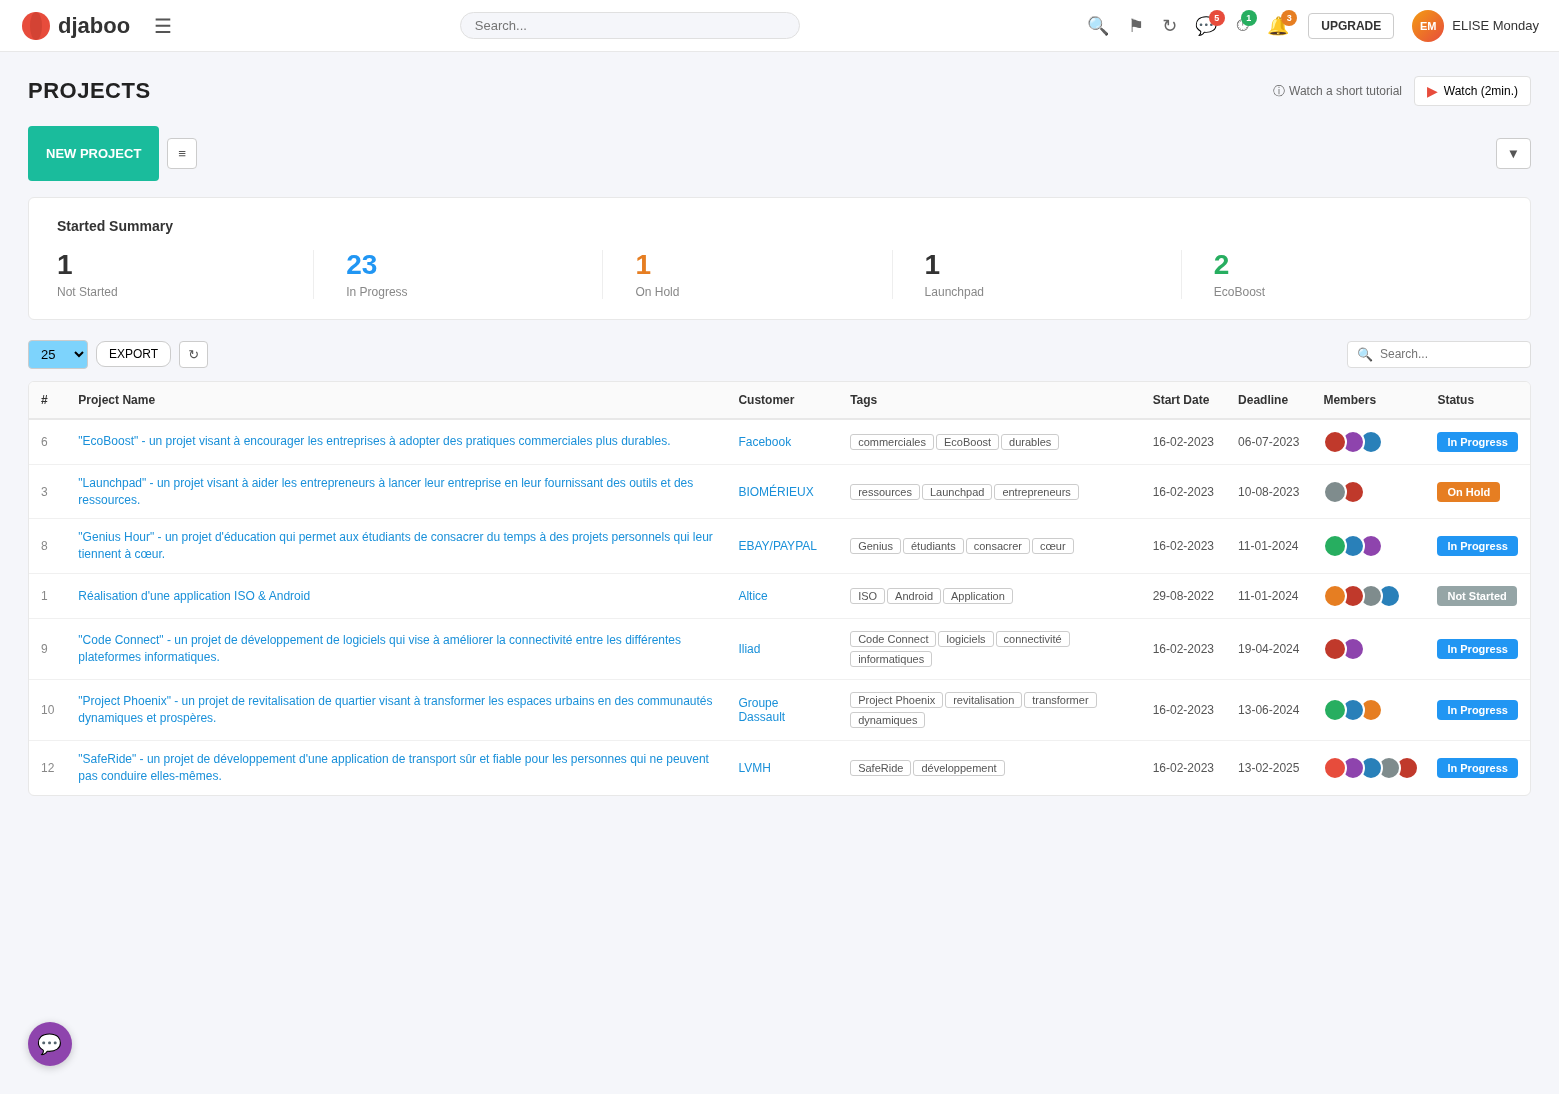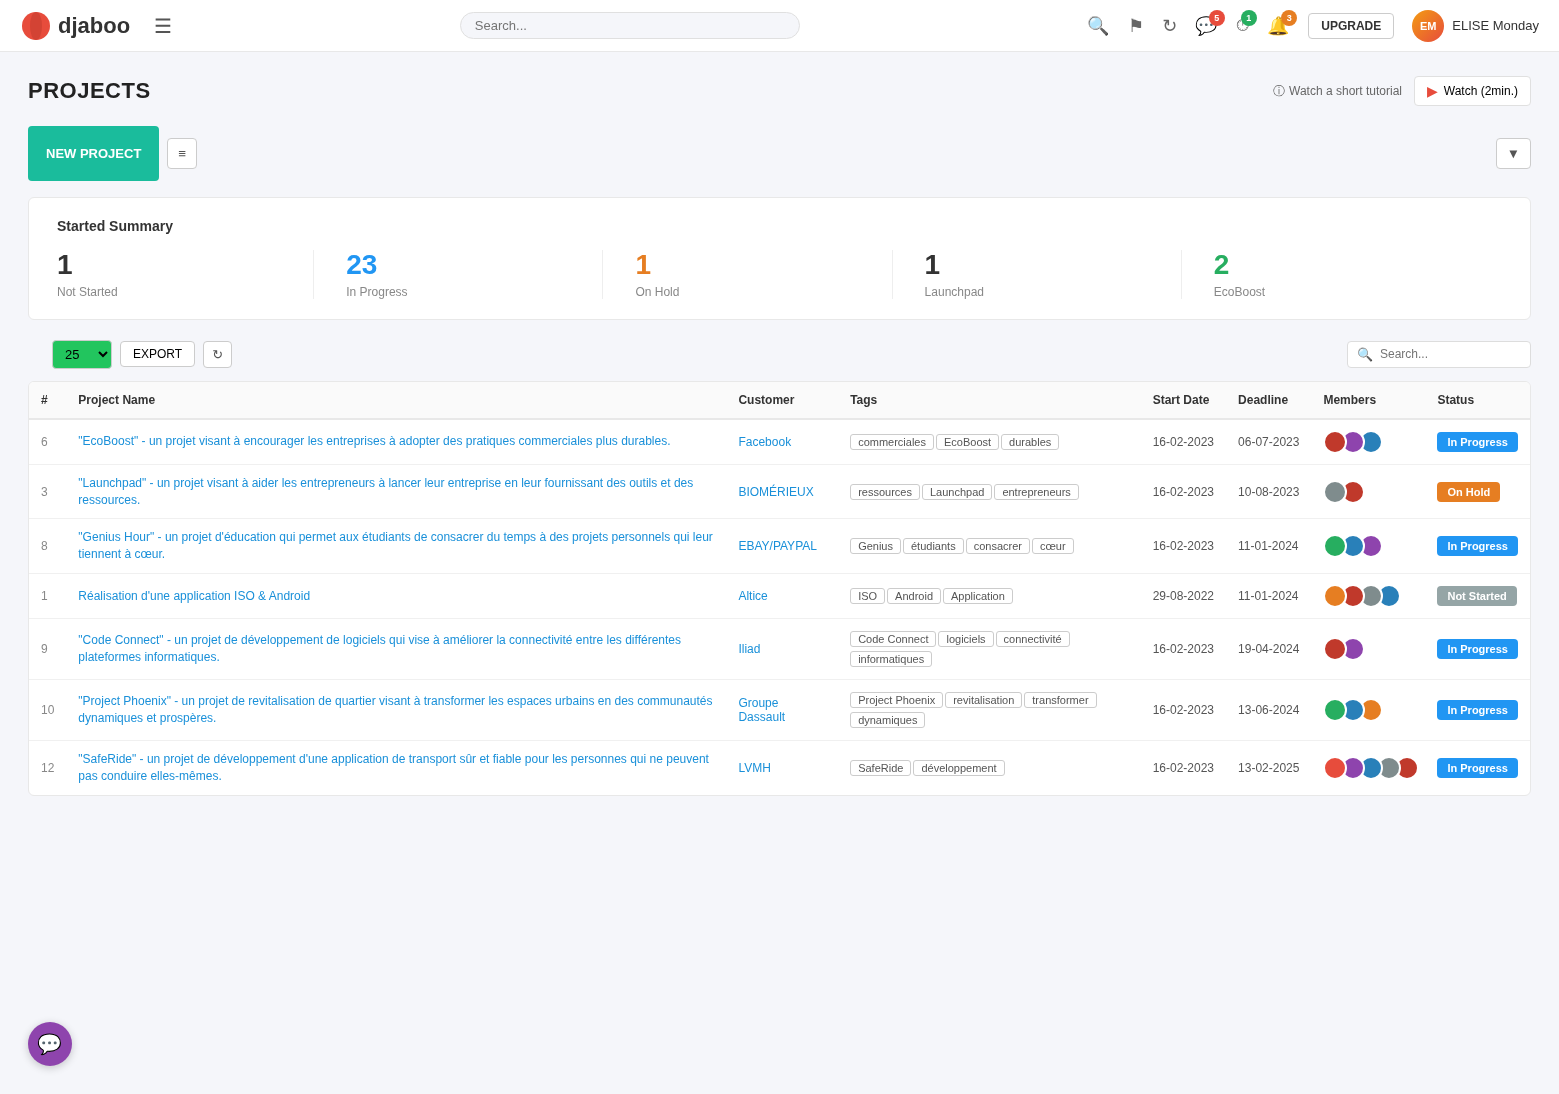--- a/index.html
+++ b/index.html
@@ -111,26 +111,25 @@
     .stat-label { font-size: 12px; color: #888; margin-top: 4px; }
 
     
     .table-toolbar {
       display: flex; align-items: center; gap: 8px;
       margin-bottom: 12px;
     }
     .page-size-select {
       border: 1px solid #ccc; border-radius: 4px;
       padding: 5px 8px; font-size: 13px; cursor: pointer;
-      background: #22c55e;
-      margin-left: 24px;
+      background: #7dd3fc;
     }
     .export-btn {
       background: #fff; border: 1px solid #ccc;
-      border-radius: 4px; padding: 5px 12px;
+      border-radius: 9px; padding: 5px 12px;
       font-size: 12px; font-weight: 500; cursor: pointer;
     }
     .refresh-btn {
       background: #fff; border: 1px solid #ccc;
       border-radius: 4px; padding: 5px 8px;
       font-size: 13px; cursor: pointer; color: #555;
     }
     .table-search {
       margin-left: auto; display: flex; align-items: center;
       border: 1px solid #ddd; border-radius: 4px;

